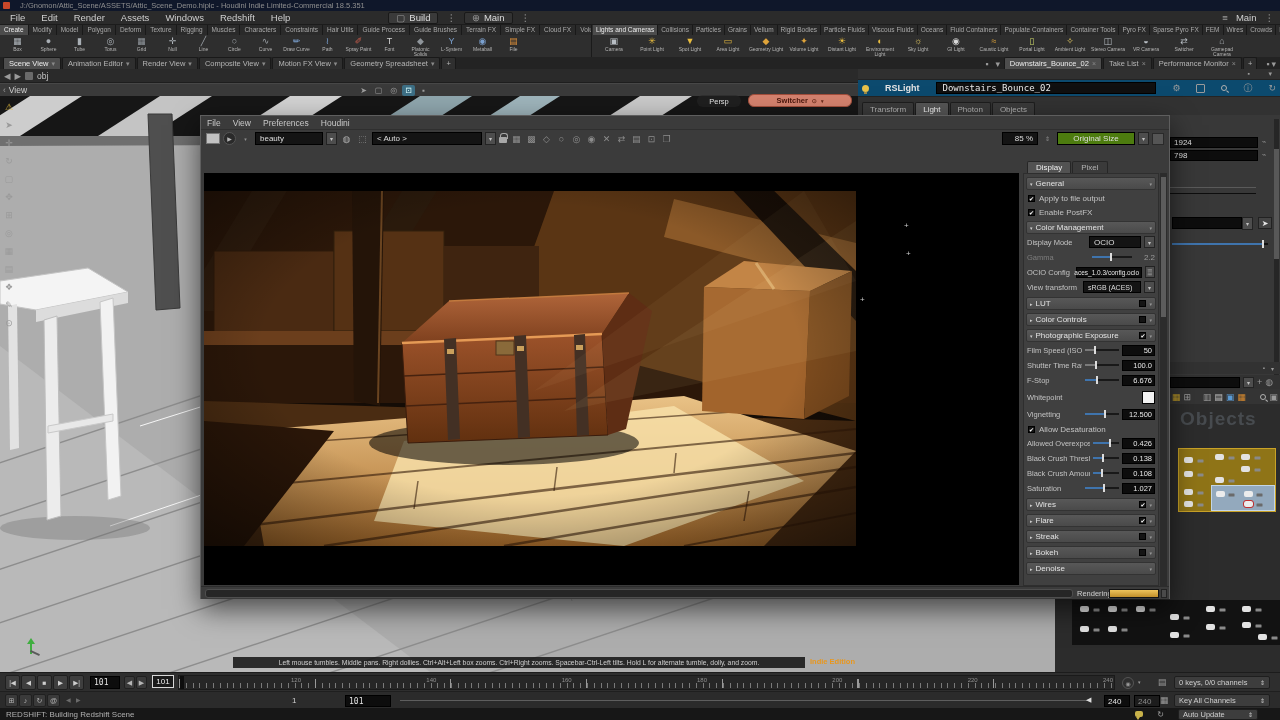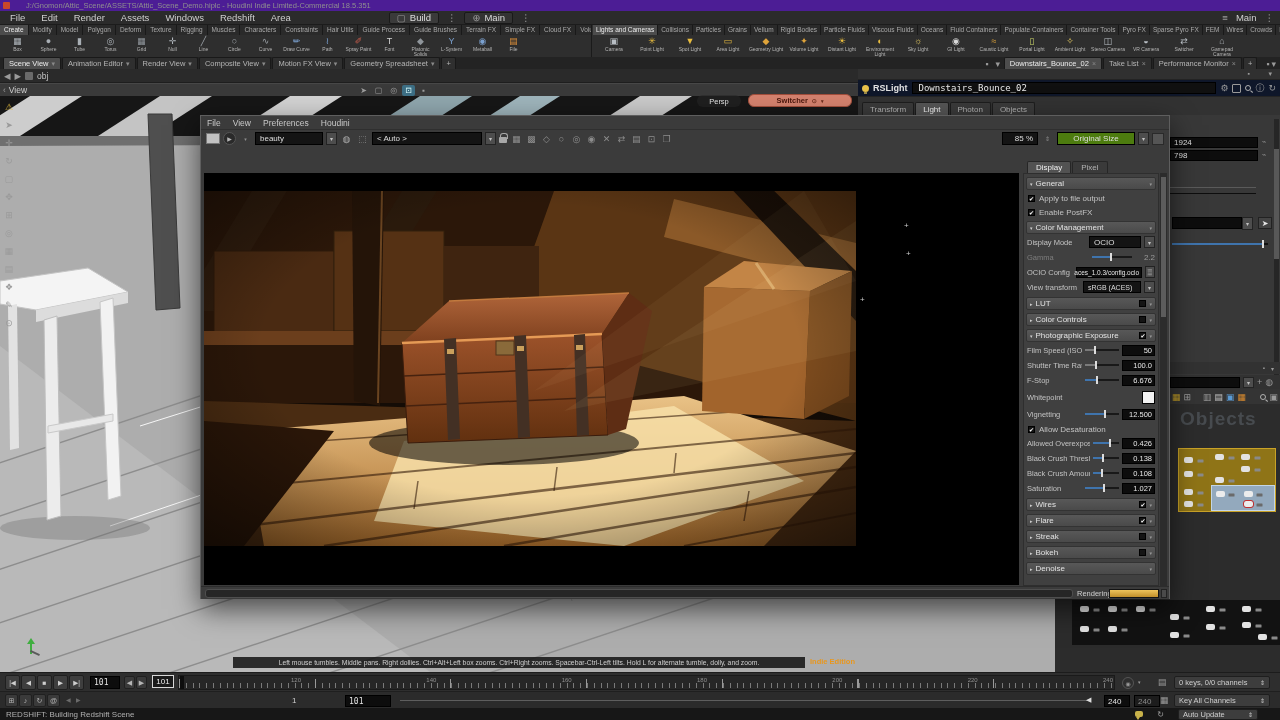--- a/index.html
+++ b/index.html
@@ -2,21 +2,21 @@
 <html><head>
 <meta charset="utf-8">
 <style>
 *{margin:0;padding:0;box-sizing:border-box;font-family:"Liberation Sans",sans-serif;}
 html,body{width:1280px;height:720px;overflow:hidden;background:#2e2e2e;}
 #app{position:relative;width:1280px;height:720px;background:#2e2e2e;color:#c8c8c8;font-size:9px;}
 .a{position:absolute;}
 .f{display:flex;align-items:center;}
 .ic{display:inline-flex;align-items:center;justify-content:center;color:#9a9a9a;}
 
-.titlebar{left:0;top:0;width:1280px;height:11px;background:#4c1d95;color:#8f8f8f;font-size:7.5px;display:flex;align-items:center;gap:16px;padding:0 3px;}
+.titlebar{left:0;top:0;width:1280px;height:11px;background:#0f172a;color:#8f8f8f;font-size:7.5px;display:flex;align-items:center;gap:10px;padding:0 3px;}
 .rsq{width:7px;height:7px;background:#c8472a;border-radius:1px;flex:none;}
 .menubar{left:0;top:11px;width:1280px;height:14px;background:#2b2b2b;border-bottom:1px solid #1c1c1c;display:flex;align-items:center;font-size:9.5px;color:#cfcfcf;}
 .mi{padding:0 8px;}
 .deskbox{height:12px;background:#3a3a3a;border:1px solid #191919;border-radius:2px;display:flex;align-items:center;gap:4px;padding:0 7px;color:#ddd;}
 
 .shelf{left:0;top:25px;width:1280px;height:32px;background:#2e2e2e;}
 .stabs{display:flex;height:10px;background:#242424;overflow:hidden;}
 .stab{flex:none;padding:0 4px;font-size:6.5px;line-height:10px;color:#a8a8a8;background:#2a2a2a;border-right:1px solid #191919;white-space:nowrap;}
 .stab.on{background:#4c4c4c;color:#ececec;}
 .stools{display:flex;height:22px;overflow:hidden;padding-left:2px;}
@@ -32,21 +32,21 @@
 .pathbar{left:0;top:69px;width:858px;height:14px;background:#2a2a2a;border-bottom:1px solid #1e1e1e;display:flex;align-items:center;gap:4px;padding:0 4px;font-size:8.5px;color:#c5c5c5;}
 .vtb{left:0;top:83px;width:858px;height:13px;background:#3a3a3a;border-top:1px solid #474747;display:flex;align-items:center;font-size:8.5px;color:#cfcfcf;}
 .vico{width:13px;height:11px;display:inline-flex;align-items:center;justify-content:center;font-size:8px;color:#9d9d9d;border-radius:2px;}
 .vico.on{background:#3d6f85;color:#dff;}
 
 .leftstrip{display:flex;flex-direction:column;gap:8px;align-items:center;}
 .leftstrip span{font-size:9px;color:#8f8f8f;}
 .pill{border-radius:6px;font-size:7.5px;display:flex;align-items:center;justify-content:center;text-align:right;}
 .helpbar{background:rgba(18,18,18,.85);color:#cfcfcf;font-size:6.8px;display:flex;align-items:center;justify-content:center;white-space:nowrap;overflow:hidden;}
 
-.rpane-h{background:#0f172a;border-bottom:1px solid #242424;display:flex;align-items:center;gap:4px;padding:0 4px;}
+.rpane-h{background:#0c4a6e;border-bottom:1px solid #242424;display:flex;align-items:center;gap:16px;padding:0 4px;}
 .bulb{width:7px;height:7px;background:#e8c24a;border-radius:50%;position:relative;flex:none;}
 .bulb::after{content:"";position:absolute;left:2px;top:7px;width:3px;height:2px;background:#9a8a4a;}
 .rtab{height:13px;display:flex;align-items:center;padding:0 7px;background:#3a3a3a;border:1px solid #1d1d1d;border-bottom:0;border-radius:2px 2px 0 0;margin-right:1px;font-size:8px;color:#b0b0b0;}
 .rtab.on{background:#555;color:#efefef;}
 .fld{background:#0d0d0d;border:1px solid #000;color:#e2e2e2;font-size:8px;display:flex;align-items:center;padding:0 3px;}
 
 #rswin{left:200px;top:115px;width:970px;height:484px;background:#3b3b3b;border:1px solid #5e5e5e;box-shadow:0 10px 26px rgba(0,0,0,.6);}
 .rstitle{height:17px;background:linear-gradient(#474747,#383838);border-bottom:1px solid #2a2a2a;display:flex;align-items:center;gap:5px;padding:0 6px;font-size:9px;color:#e0e0e0;}
 .winbtn{width:24px;height:14px;display:flex;align-items:center;justify-content:center;color:#cfcfcf;font-size:9px;}
 .rsmenu{height:14px;display:flex;align-items:center;font-size:8.5px;color:#c8c8c8;border-bottom:1px solid #2f2f2f;}
@@ -109,21 +109,21 @@
 
   <div class="a menubar">
     <span style="width:2px"></span>
     <span class="f">
         <span class="mi">File</span>
         <span class="mi">Edit</span>
         <span class="mi">Render</span>
         <span class="mi">Assets</span>
         <span class="mi">Windows</span>
         <span class="mi">Redshift</span>
-        <span class="mi">Area</span>
+        <span class="mi">Help</span>
       </span>
     <span style="width:90px"></span>
     <span class="deskbox">
         <span class="ic">▢</span>
         <span>Build</span>
       </span>
     <span class="mi ic">⋮</span>
     <span class="deskbox" style="background:#333">
         <span class="ic">⊕</span>
         <span>Main</span>

